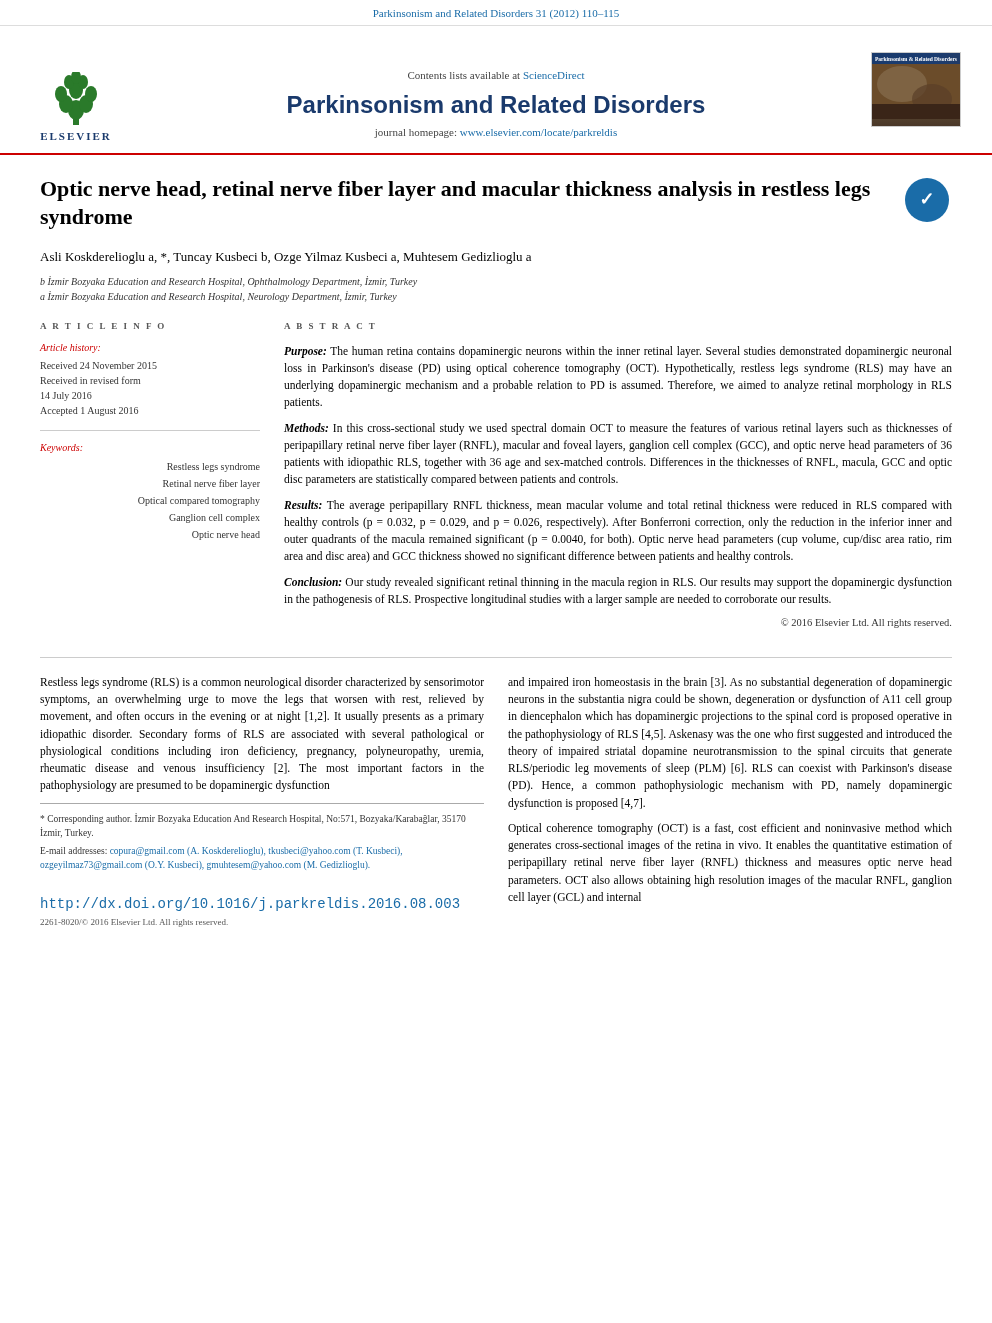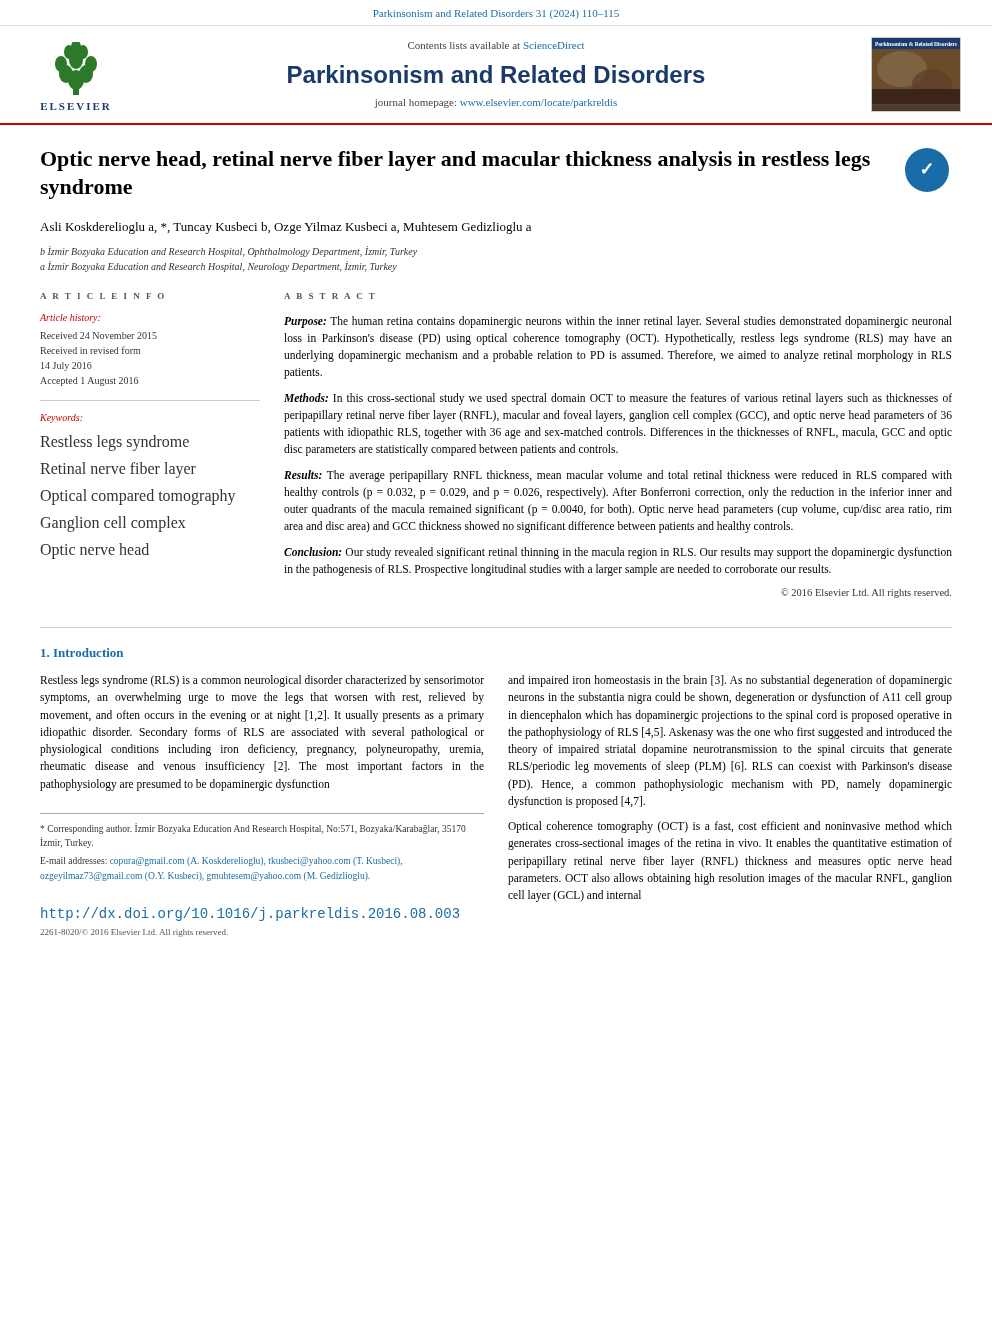--- a/index.html
+++ b/index.html
@@ -44,20 +44,21 @@
       font-size: 11px;
       color: #1a3a6c;
       font-weight: bold;
       letter-spacing: 2px;
       margin-top: 2px;
     }
     .header-center {
       flex: 1;
       text-align: center;
       padding: 4px 0;
+      margin-top: 30px;
     }
     .contents-line {
       font-size: 11px;
       color: #444;
       margin-bottom: 4px;
     }
     .science-direct-link {
       color: #1a6ca8;
       text-decoration: none;
     }
@@ -185,23 +186,24 @@
       font-style: italic;
       color: #c00;
       margin-bottom: 3px;
     }
     .info-text {
       font-size: 10px;
       color: #333;
       line-height: 1.5;
     }
     .keywords-list {
-      font-size: 16px;
+      font-size: 10px;
       color: #333;
       line-height: 1.7;
+      text-align: right;
     }
     .abstract-heading {
       font-size: 9px;
       font-weight: bold;
       letter-spacing: 2px;
       color: #555;
       margin-bottom: 10px;
       text-transform: uppercase;
     }
     .abstract-para {
@@ -247,21 +249,21 @@
     }
     .body-para {
       font-size: 11.5px;
       color: #000;
       text-align: justify;
       margin-bottom: 8px;
       line-height: 1.5;
     }
     .footnote-area {
       border-top: 1px solid #aaa;
-      margin-top: 20px;
+      margin-top: 8px;
       padding-top: 8px;
     }
     .footnote-text {
       font-size: 9.5px;
       color: #333;
       line-height: 1.5;
       margin-bottom: 4px;
     }
     .footnote-email {
       color: #1a6ca8;
@@ -280,21 +282,21 @@
     .left-col-divider {
       border: none;
       border-top: 1px solid #ccc;
       margin: 10px 0;
     }
   </style>
 </head>
 <body>
 
 <div class="top-bar">
-  <span>Parkinsonism and Related Disorders 31 (2024) 110–115</span>
+  <span>Parkinsonism and Related Disorders 31 (2012) 110–115</span>
 </div>
 
 <div class="header-area">
   <div class="header-left">
     <div class="elsevier-logo">
       <svg class="elsevier-tree" viewBox="0 0 70 55">
         <rect x="32" y="45" width="6" height="8" fill="#2a7a2a"></rect>
         <ellipse cx="35" cy="38" rx="8" ry="10" fill="#2a7a2a"></ellipse>
         <ellipse cx="25" cy="32" rx="7" ry="9" fill="#2a7a2a"></ellipse>
         <ellipse cx="45" cy="32" rx="7" ry="9" fill="#2a7a2a"></ellipse>
@@ -391,21 +393,20 @@
         <span>Our study revealed significant retinal thinning in the macula region in RLS. Our results may support the dopaminergic dysfunction in the pathogenesis of RLS. Prospective longitudinal studies with a larger sample are needed to corroborate our results.</span>
       </div>
       <div class="copyright-line">© 2016 Elsevier Ltd. All rights reserved.</div>
     </div>
   </div>
 </div>
 
 <hr class="divider">
 
 <div class="body-section">
-  <div class="intro-heading">1. Introduction</div>
   <div class="body-two-col">
     <div class="body-left">
       <div class="body-para">Restless legs syndrome (RLS) is a common neurological disorder characterized by sensorimotor symptoms, an overwhelming urge to move the legs that worsen with rest, relieved by movement, and often occurs in the evening or at night [1,2]. It usually presents as a primary idiopathic disorder. Secondary forms of RLS are associated with several pathological or physiological conditions including iron deficiency, pregnancy, polyneuropathy, uremia, rheumatic disease and venous insufficiency [2]. The most important factors in the pathophysiology are presumed to be dopaminergic dysfunction</div>
 
       <div class="footnote-area">
         <div class="footnote-text">* Corresponding author. İzmir Bozyaka Education And Research Hospital, No:571, Bozyaka/Karabağlar, 35170 İzmir, Turkey.</div>
         <div class="footnote-text">
           <span>E-mail addresses:</span>
           <span class="footnote-email">copura@gmail.com (A. Koskderelioglu), tkusbeci@yahoo.com (T. Kusbeci), ozgeyilmaz73@gmail.com (O.Y. Kusbeci), gmuhtesem@yahoo.com (M. Gedizlioglu).</span>
         </div>

